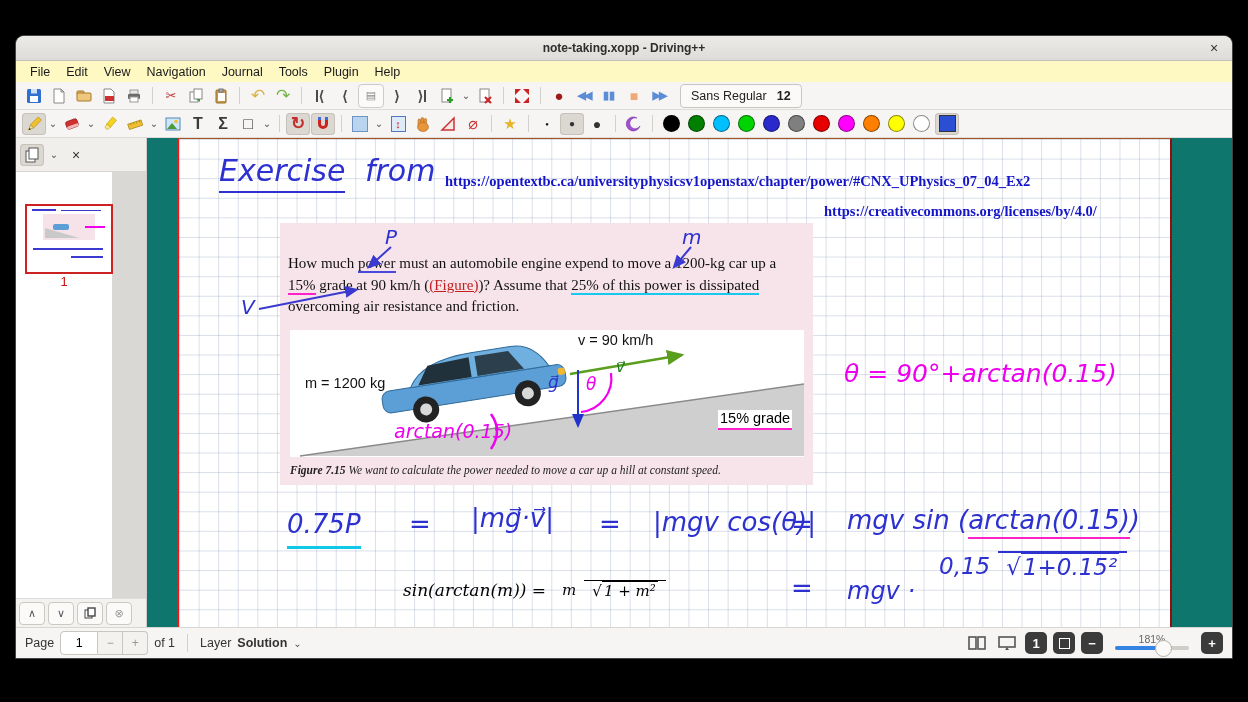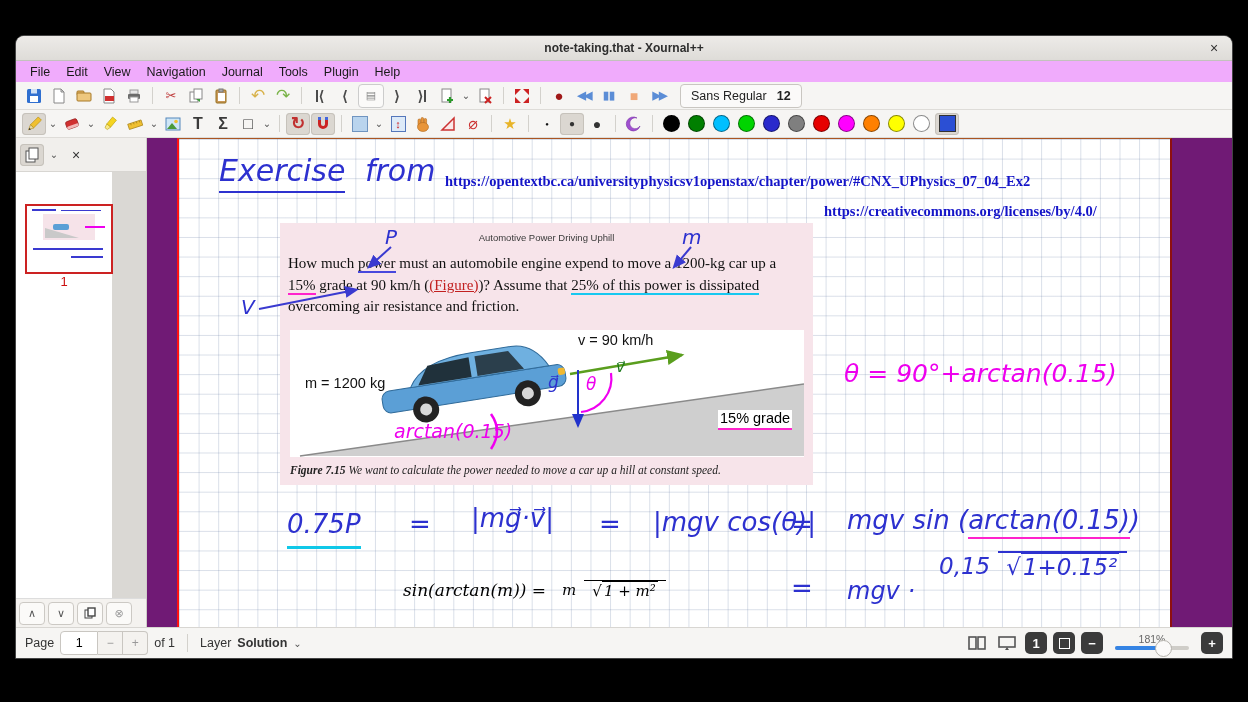--- a/index.html
+++ b/index.html
@@ -3,21 +3,21 @@
 <meta charset="utf-8">
 <style>
   html,body{margin:0;padding:0;}
   body{width:1248px;height:702px;background:#000;position:relative;font-family:"Liberation Sans",sans-serif;overflow:hidden;}
   .window{position:absolute;left:16px;top:36px;width:1216px;height:622px;background:#f5f4f1;border-radius:8px 8px 0 0;display:flex;flex-direction:column;outline:1px solid #444;}
   
   .titlebar{height:24px;flex:0 0 24px;background:linear-gradient(#edebe8,#dedcd8);border-bottom:1px solid #c3c1bd;border-radius:8px 8px 0 0;display:flex;align-items:center;justify-content:center;position:relative;}
   .titlebar .title{font-size:12px;font-weight:bold;color:#2d2d2d;}
   .close-btn{position:absolute;right:9px;top:3px;width:18px;height:18px;display:flex;align-items:center;justify-content:center;font-size:14px;color:#333;border-radius:4px;}
   
-  .menubar{height:21px;flex:0 0 21px;display:flex;align-items:center;padding:0 6px;background:#f0abfc;font-size:12.5px;color:#1a1a1a;}
+  .menubar{height:21px;flex:0 0 21px;display:flex;align-items:center;padding:0 6px;background:#fef9c3;font-size:12.5px;color:#1a1a1a;}
   .menu-item{padding:2px 8px;border-radius:3px;}
   
   .tb{height:27px;flex:0 0 27px;display:flex;align-items:center;padding:0 6px;background:#f6f5f3;border-bottom:1px solid #dedcd8;gap:1px;}
   .btn{min-width:24px;height:22px;display:flex;align-items:center;justify-content:center;border-radius:4px;font-size:13px;color:#333;position:relative;}
   .btn.active{background:#dbd7d1;box-shadow:inset 0 0 0 1px #c6c2bb;}
   .sep{width:1px;height:17px;background:#d3d1cc;margin:0 5px;flex:0 0 1px;}
   .chev{font-size:10px;color:#555;min-width:12px;}
   .glyph-blue{color:#5b8dd6;font-weight:bold;letter-spacing:-2px;font-size:11px;}
   .nav-glyph{font-size:14px;color:#4a4a4a;font-weight:bold;}
   .navbar-l::before{content:"";border-left:2px solid #4a4a4a;height:12px;margin-right:1px;}
@@ -39,21 +39,21 @@
   .thumb .t-car{position:absolute;left:26px;top:18px;width:16px;height:6px;background:#5b9fd6;border-radius:2px;}
   .thumb .l1{position:absolute;left:5px;top:3px;width:24px;height:2px;background:#3a3ad0;}
   .thumb .l2{position:absolute;left:34px;top:4px;width:40px;height:1px;background:#3a3ad0;}
   .thumb .l3{position:absolute;left:58px;top:20px;width:20px;height:1.5px;background:#ee00ee;}
   .thumb .l4{position:absolute;left:6px;top:42px;width:70px;height:2px;background:#3a3ad0;}
   .thumb .l5{position:absolute;left:44px;top:50px;width:32px;height:2px;background:#3a3ad0;}
   .thumb-num{position:absolute;left:0;top:102px;width:96px;text-align:center;color:#cc1111;font-size:13px;}
   .sb-bottom{height:28px;flex:0 0 28px;display:flex;align-items:center;gap:3px;padding:0 3px;background:#f4f2ef;border-top:1px solid #ddd;}
   .sb-btn{width:24px;height:21px;border:1px solid #ccc9c4;border-radius:4px;background:#fbfaf8;display:flex;align-items:center;justify-content:center;font-size:11px;color:#555;}
   
-  .canvas{flex:1;position:relative;background:#701a75;overflow:hidden;}
+  .canvas{flex:1;position:relative;background:#0f766e;overflow:hidden;}
   .gpage{position:absolute;left:30px;top:0;width:991px;height:495px;background-color:#fff;
     background-image:linear-gradient(to right,rgba(120,140,175,.28) 1px,transparent 1px),linear-gradient(to bottom,rgba(120,140,175,.28) 1px,transparent 1px);
     background-size:19.6px 19.6px;border-left:2.5px solid #ff1212;border-right:2.5px solid #8e0f0f;border-top:1.5px solid #a52;}
   .hw{font-family:"DejaVu Sans",sans-serif;font-style:italic;}
   .blue{color:#2d31cf;} .mag{color:#ee00ee;} .grn{color:#1c7a1c;}
   .heading{position:absolute;left:40px;top:14px;font-size:30px;color:#2d31cf;}
   .heading .u{border-bottom:2.5px solid #2d31cf;padding-bottom:3px;}
   .url{position:absolute;font-family:"Liberation Serif",serif;font-weight:bold;color:#1414c8;font-size:14.5px;}
   .url1{left:266px;top:34px;} .url2{left:645px;top:64px;}
   .exbox{position:absolute;left:101px;top:84px;width:533px;height:262px;background:#f7e4ea;}
@@ -94,21 +94,21 @@
   .zfill{position:absolute;left:0;top:0;height:4px;width:60%;background:#3584e4;border-radius:2px;}
   .zthumb{position:absolute;left:54%;top:-6px;width:15px;height:15px;background:#fbfaf9;border:1px solid #b5b2ac;border-radius:50%;}
   .icon-svg{display:block;}
 </style>
 </head>
 <body>
 
 <div class="window">
 
   <div class="titlebar">
-    <span class="title">note-taking.that - Xournal++</span>
+    <span class="title">note-taking.xopp - Driving++</span>
     <span class="close-btn">×</span>
   </div>
 
   <div class="menubar">
       <span class="menu-item">File</span>
       <span class="menu-item">Edit</span>
       <span class="menu-item">View</span>
       <span class="menu-item">Navigation</span>
       <span class="menu-item">Journal</span>
       <span class="menu-item">Tools</span>
@@ -362,21 +362,20 @@
       <div class="gpage">
 
         <div class="heading hw">
           <span class="u">Exercise</span>
           <span style="margin-left:10px;">from</span>
         </div>
         <div class="url url1">https://opentextbc.ca/universityphysicsv1openstax/chapter/power/#CNX_UPhysics_07_04_Ex2</div>
         <div class="url url2">https://creativecommons.org/licenses/by/4.0/</div>
 
         <div class="exbox">
-          <div class="ex-title">Automotive Power Driving Uphill</div>
           <div class="ex-par">
             <span>How much </span><span class="ul-blue">power</span><span> must an automobile engine expend to move a 1200-kg car up a </span><span class="ul-mag">15%</span>
             <span>grade at 90 km/h (</span><span class="figlink">(Figure)</span><span>)? Assume that </span><span class="ul-cyan">25% of this power is dissipated</span><span> overcoming air</span>
             <span>resistance and friction.</span>
           </div>
 
           <div class="fig">
             <svg class="overlay" width="514" height="127">
               <defs>
                 <marker id="mg" markerWidth="8" markerHeight="8" refX="6" refY="3" orient="auto">

